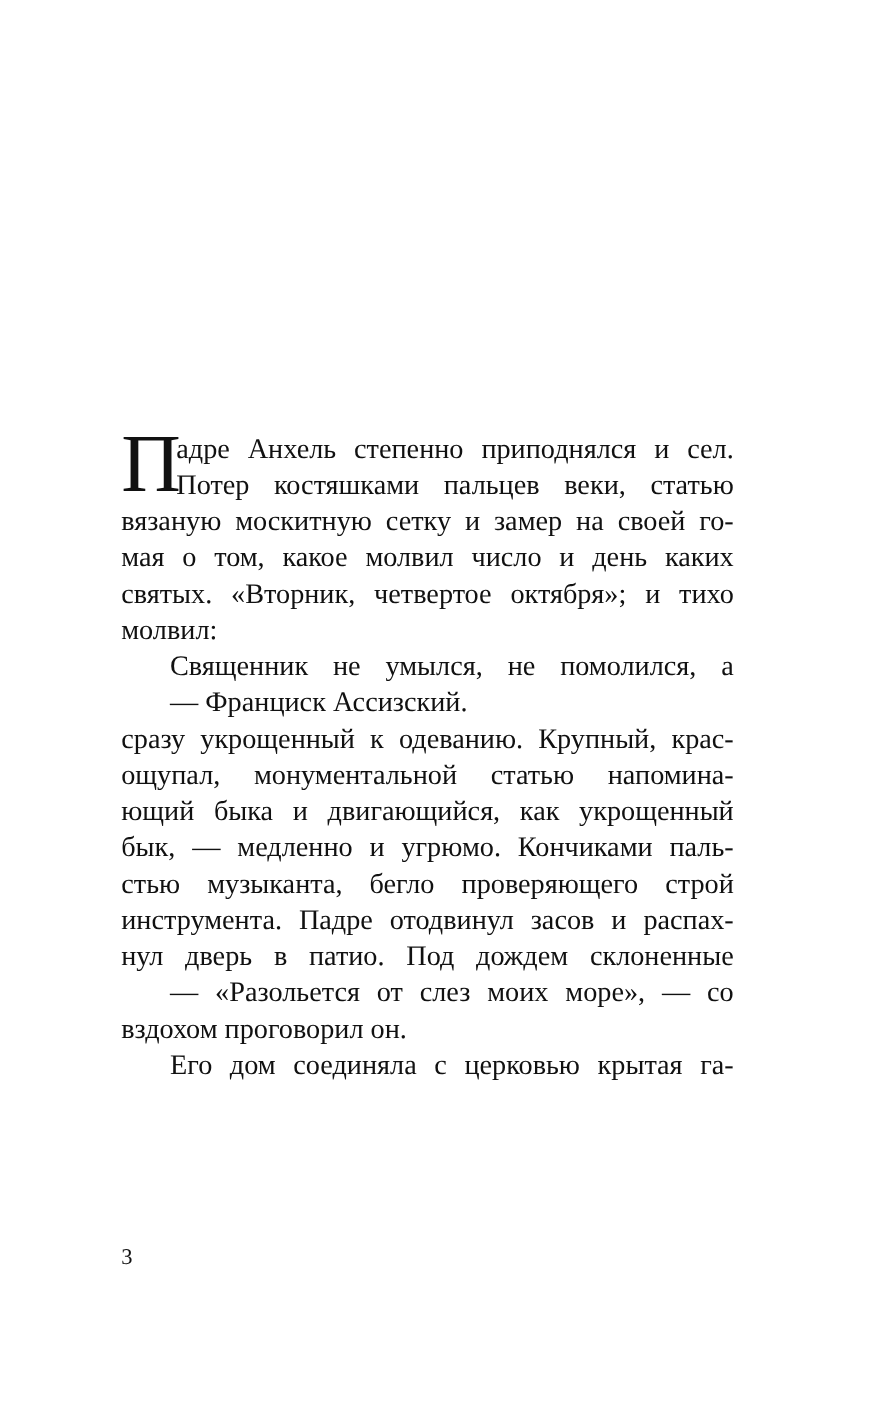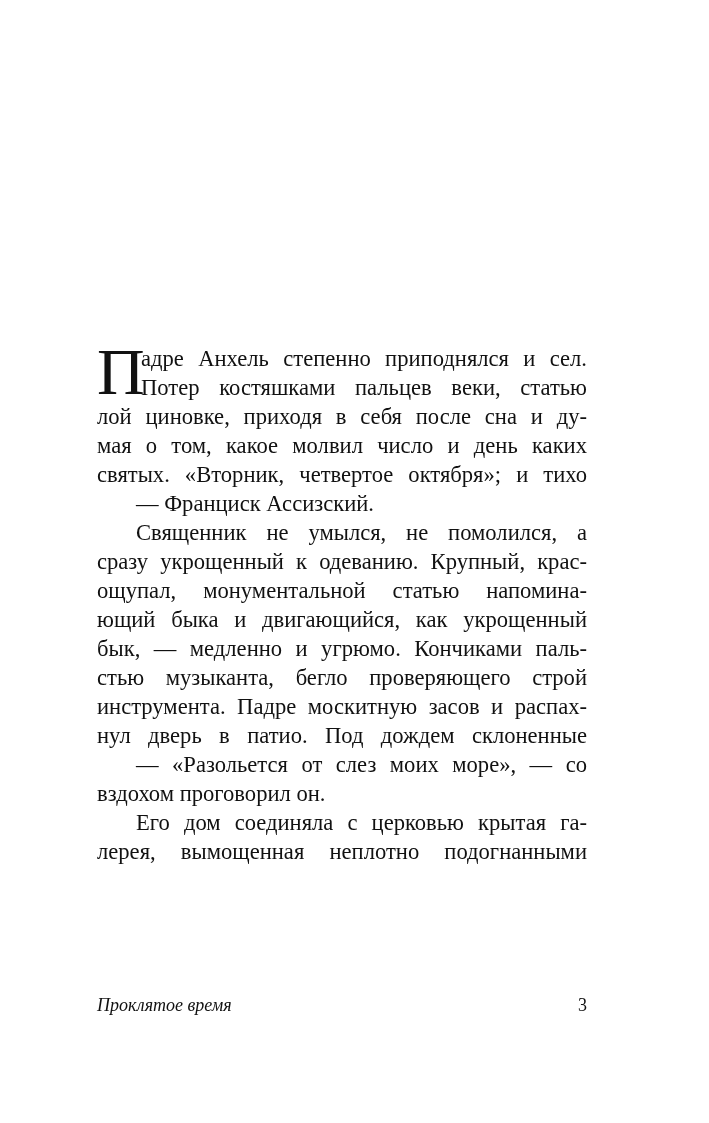--- a/index.html
+++ b/index.html
@@ -64,35 +64,34 @@
   }
 </style>
 </head>
 <body>
 
 <div class="page-body">
   <span class="dropcap">П</span>
   <div id="lines">
     <span class="line dc">адре Анхель степенно приподнялся и сел.</span>
     <span class="line dc">Потер костяшками пальцев веки, статью</span>
-    <span class="line">лой циновке, приходя в себя после сна и ду-</span>
+    <span class="line">вязаную москитную сетку и замер на своей го-</span>
     <span class="line">мая о том, какое молвил число и день каких</span>
     <span class="line">святых. «Вторник, четвертое октября»; и тихо</span>
+    <span class="line last">молвил:</span>
+    <span class="line indent">Священник не умылся, не помолился, а</span>
     <span class="line indent last">— Франциск Ассизский.</span>
-    <span class="line indent">Священник не умылся, не помолился, а</span>
     <span class="line">сразу укрощенный к одеванию. Крупный, крас-</span>
     <span class="line">ощупал, монументальной статью напомина-</span>
     <span class="line">ющий быка и двигающийся, как укрощенный</span>
     <span class="line">бык, — медленно и угрюмо. Кончиками паль-</span>
     <span class="line">стью музыканта, бегло проверяющего строй</span>
-    <span class="line">инструмента. Падре москитную засов и распах-</span>
+    <span class="line">инструмента. Падре отодвинул засов и распах-</span>
     <span class="line">нул дверь в патио. Под дождем склоненные</span>
     <span class="line indent">— «Разольется от слез моих море», — со</span>
     <span class="line last">вздохом проговорил он.</span>
     <span class="line indent">Его дом соединяла с церковью крытая га-</span>
-    <span class="line">лерея, вымощенная неплотно подогнанными</span>
   </div>
 </div>
 
 <div class="footer">
-  <span class="running-title">Проклятое время</span>
   <span class="page-number">3</span>
 </div>
 
 </body></html>

